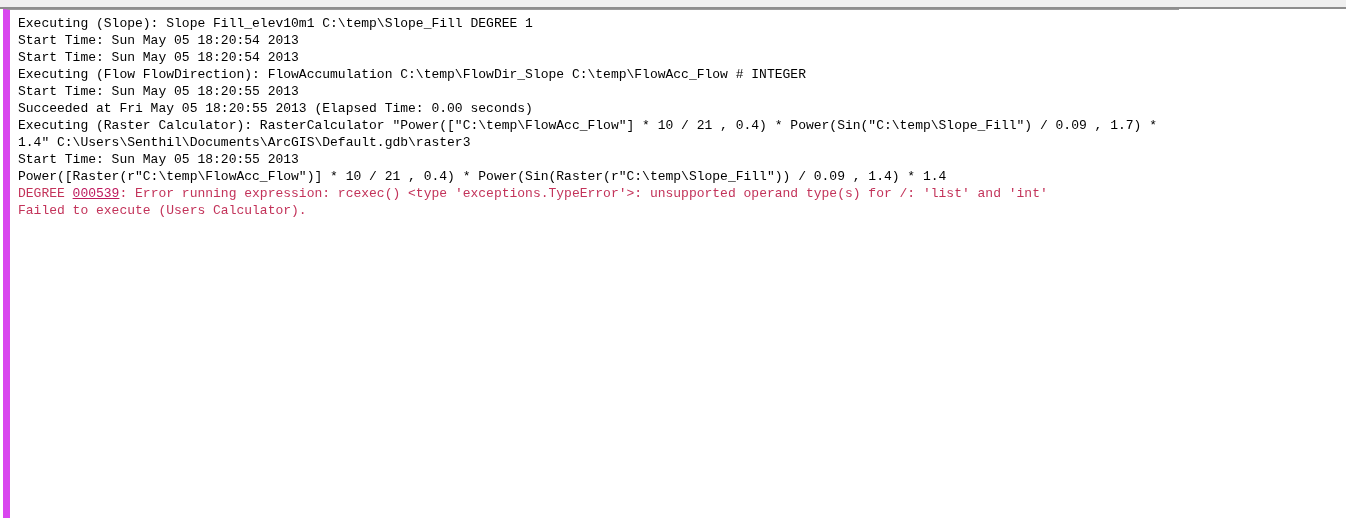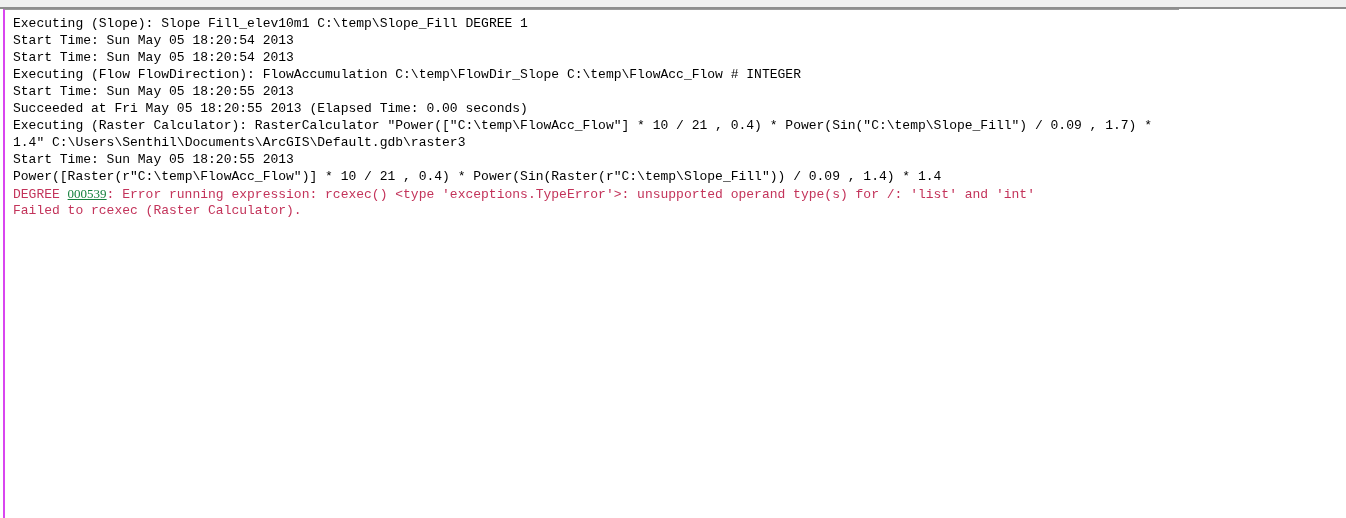--- a/index.html
+++ b/index.html
@@ -28,21 +28,21 @@
   }
 
   
   #results-pane {
     position: absolute;
     top: 9px;
     left: 3px;
     width: 1176px;
     height: 509px;
     background: #ffffff;
-    border-left: 2px solid #d946ef;
+    border-left: 7px solid #d946ef;
     border-top: 1px solid #9a9a9a;
     box-sizing: border-box;
     overflow: hidden;
   }
 
   #log {
     padding: 5px 0 0 8px;
     margin: 0;
   }
 
@@ -52,39 +52,38 @@
     line-height: 17px;
     height: 17px;
     white-space: pre;
     color: #000000;
     letter-spacing: 0px;
   }
   .log-line.err {
     color: #c3335a;
   }
   .err-code-link {
-    color: #15803d;
+    color: #be185d;
     text-decoration: underline;
     cursor: pointer;
-    font-family: Liberation Serif, serif;
   }
 </style>
 </head>
 <body>
 
 <div id="top-band"></div>
 
 <div id="results-pane">
   <div id="log">
       <div class="log-line"><span>Executing (Slope): Slope Fill_elev10m1 C:\temp\Slope_Fill DEGREE 1</span></div>
       <div class="log-line"><span>Start Time: Sun May 05 18:20:54 2013</span></div>
       <div class="log-line"><span>Start Time: Sun May 05 18:20:54 2013</span></div>
       <div class="log-line"><span>Executing (Flow FlowDirection): FlowAccumulation C:\temp\FlowDir_Slope C:\temp\FlowAcc_Flow # INTEGER</span></div>
       <div class="log-line"><span>Start Time: Sun May 05 18:20:55 2013</span></div>
       <div class="log-line"><span>Succeeded at Fri May 05 18:20:55 2013 (Elapsed Time: 0.00 seconds)</span></div>
       <div class="log-line"><span>Executing (Raster Calculator): RasterCalculator "Power(["C:\temp\FlowAcc_Flow"] * 10 / 21 , 0.4) * Power(Sin("C:\temp\Slope_Fill") / 0.09 , 1.7) *</span></div>
       <div class="log-line"><span>1.4" C:\Users\Senthil\Documents\ArcGIS\Default.gdb\raster3</span></div>
       <div class="log-line"><span>Start Time: Sun May 05 18:20:55 2013</span></div>
       <div class="log-line"><span>Power([Raster(r"C:\temp\FlowAcc_Flow")] * 10 / 21 , 0.4) * Power(Sin(Raster(r"C:\temp\Slope_Fill")) / 0.09 , 1.4) * 1.4</span></div>
       <div class="log-line err"><span>DEGREE </span><a class="err-code-link" href="#">000539</a><span>: Error running expression: rcexec() &lt;type 'exceptions.TypeError'&gt;: unsupported operand type(s) for /: 'list' and 'int'</span></div>
-      <div class="log-line err"><span>Failed to rcexec (Raster Calculator).</span></div>
+      <div class="log-line err"><span>Failed to execute (Users Calculator).</span></div>
     </div>
 </div>
 
 </body></html>

